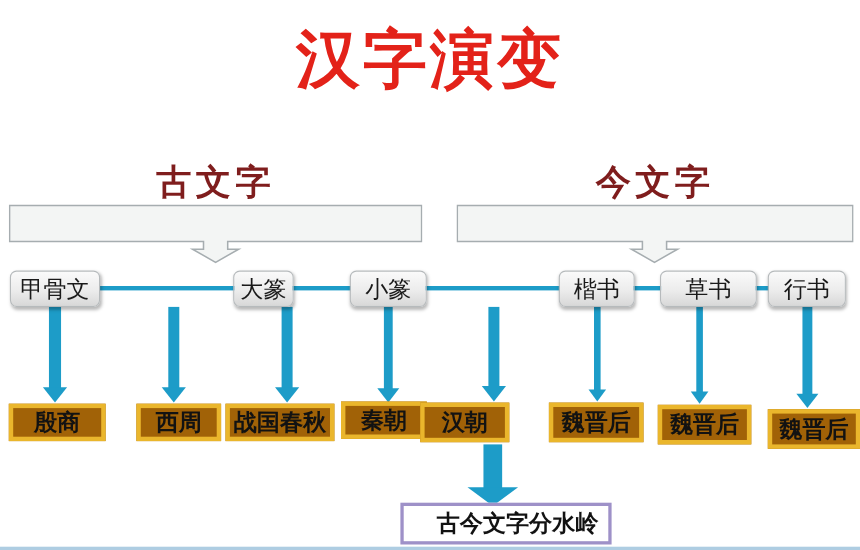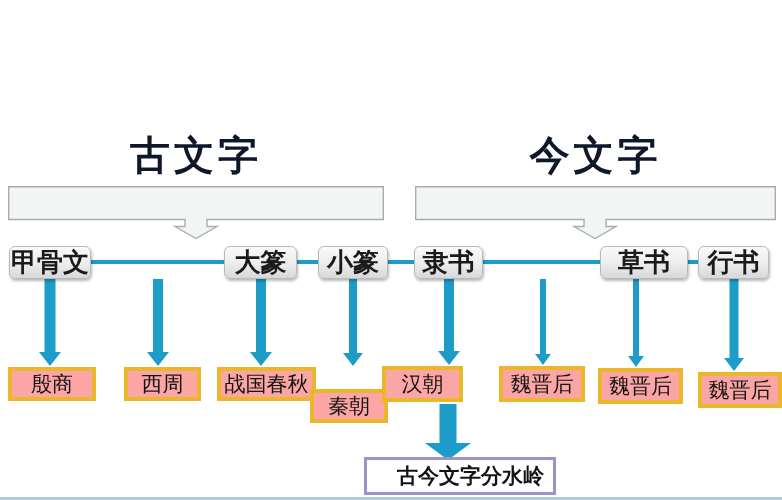--- a/index.html
+++ b/index.html
@@ -7,89 +7,90 @@
   .canvas {
     position:relative; width:782px; height:500px; background:#ffffff;
     font-family:"Liberation Sans","DejaVu Sans",sans-serif; overflow:hidden;
   }
   .title {
     position:absolute; top:16px; left:0; width:782px; text-align:center;
     font-size:58px; font-weight:bold; color:var(--title_color,#e32219);
     letter-spacing:3px;
   }
   .group-label {
-    position:absolute; top:128px; height:48px; text-align:center;
-    font-size:40px; font-weight:600; color:#0f172a; letter-spacing:4px;
+    position:absolute; top:144px; height:48px; text-align:center;
+    font-size:32px; font-weight:600; color:#7f1d1d; letter-spacing:4px;
   }
   .bracket { position:absolute; }
   .bracket path { fill:#f3f5f4; stroke:#a6adb0; stroke-width:1.4; }
   .h-connector {
     position:absolute; top:260px; left:50px; width:684px; height:4px;
     background:var(--arrow_color,#1d9cc8); z-index:1;
   }
   .script-box {
     position:absolute; top:246px; height:33px; z-index:2;
     display:flex; align-items:center; justify-content:center;
-    font-size:26px; font-weight:bold; color:#1a1a1a;
+    font-size:21px; font-weight:normal; color:#1a1a1a;
     background:linear-gradient(#fafafa 0%, #ececec 55%, #d8d8d8 100%);
     border:1px solid #b6babc; border-radius:6px;
     box-shadow:1px 2px 3px rgba(0,0,0,0.28);
   }
   .arrow { position:absolute; z-index:1; }
   .arrow .stem {
     position:absolute; top:0; bottom:calc(var(--hh) - 1px); left:50%;
     width:var(--sw); transform:translateX(-50%);
     background:var(--arrow_color,#1d9cc8);
   }
   .arrow .head {
     position:absolute; bottom:0; left:50%; transform:translateX(-50%);
     width:0; height:0;
     border-left:var(--hw) solid transparent;
     border-right:var(--hw) solid transparent;
     border-top:var(--hh) solid var(--arrow_color,#1d9cc8);
   }
   .period-box {
-    position:absolute; background:#fca5a5;
+    position:absolute; background:#a16207;
     border:4px solid var(--period_border,#eab62c);
     display:flex; align-items:center; justify-content:center;
-    font-size:21px; font-weight:normal; color:#121212; z-index:2;
+    font-size:21px; font-weight:bold; color:#121212; z-index:2;
   }
   .divider-box {
     position:absolute; left:364px; top:457px; width:192px; height:38px;
     background:#ffffff; border:3px solid var(--divider_border,#9e91c8);
     display:flex; align-items:center; justify-content:center;
     font-size:21px; font-weight:bold; color:#121212; z-index:2;padding-left:21px;
   }
   .bottom-line {
     position:absolute; left:0; bottom:0; width:782px; height:3px;
     background:#aecde2;
   }
 </style>
 </head>
 <body>
 
 <div class="canvas">
 
+  <div class="title">汉字演变</div>
 
   <div class="group-label" style="left:8px; width:376px;">古文字</div>
   <div class="group-label" style="left:415px; width:361px;">今文字</div>
 
   <svg class="bracket" style="left:8px; top:186px;" width="376" height="55" viewBox="0 0 376 55">
     <path d="M0.7 0.7 L375.3 0.7 L375.3 33.5 L199 33.5 L199 40.5 L209 40.5 L188 52.5 L167 40.5 L177 40.5 L177 33.5 L0.7 33.5 Z"></path>
   </svg>
   <svg class="bracket" style="left:415px; top:186px;" width="361" height="55" viewBox="0 0 361 55">
     <path d="M0.7 0.7 L360.3 0.7 L360.3 33.5 L191 33.5 L191 40.5 L201 40.5 L180 52.5 L159 40.5 L169 40.5 L169 33.5 L0.7 33.5 Z"></path>
   </svg>
 
   <div class="h-connector"></div>
 
   <div class="script-box" style="left:9px;   width:82px;">甲骨文</div>
-  <div class="script-box" style="left:224px; width:73px;">大篆</div>
+  <div class="script-box" style="left:212px; width:55px;">大篆</div>
   <div class="script-box" style="left:318px; width:70px;">小篆</div>
-  <div class="script-box" style="left:414px; width:69px;">隶书</div>
+  <div class="script-box" style="left:508px; width:69px;">楷书</div>
   <div class="script-box" style="left:600px; width:88px;">草书</div>
   <div class="script-box" style="left:698px; width:71px;">行书</div>
 
   <div class="arrow" style="left:35px;  top:279px; width:30px; height:87px; --sw:11px; --hw:11px; --hh:14px;">
       <div class="stem"></div>
       <div class="head"></div>
     </div>
   <div class="arrow" style="left:143px; top:279px; width:30px; height:87px; --sw:10px; --hw:11px; --hh:14px;">
       <div class="stem"></div>
       <div class="head"></div>
@@ -114,22 +115,22 @@
       <div class="stem"></div>
       <div class="head"></div>
     </div>
   <div class="arrow" style="left:719px; top:279px; width:30px; height:92px; --sw:9px;  --hw:10px; --hh:13px;">
       <div class="stem"></div>
       <div class="head"></div>
     </div>
 
   <div class="period-box" style="left:8px;   top:367px; width:88px; height:34px;">殷商</div>
   <div class="period-box" style="left:124px; top:367px; width:77px; height:34px;">西周</div>
-  <div class="period-box" style="left:217px; top:367px; width:99px; height:34px;">战国春秋</div>
-  <div class="period-box" style="left:310px; top:389px; width:78px; height:34px;">秦朝</div>
+  <div class="period-box" style="left:205px; top:367px; width:99px; height:34px;">战国春秋</div>
+  <div class="period-box" style="left:310px; top:365px; width:78px; height:34px;">秦朝</div>
   <div class="period-box" style="left:382px; top:366px; width:81px; height:36px;">汉朝</div>
   <div class="period-box" style="left:499px; top:366px; width:86px; height:36px;">魏晋后</div>
   <div class="period-box" style="left:598px; top:368px; width:85px; height:36px;">魏晋后</div>
   <div class="period-box" style="left:698px; top:372px; width:84px; height:36px;">魏晋后</div>
 
   <div class="arrow" style="left:424px; top:404px; width:48px; height:56px; --sw:17px; --hw:23px; --hh:17px;">
       <div class="stem"></div>
       <div class="head"></div>
     </div>
 

